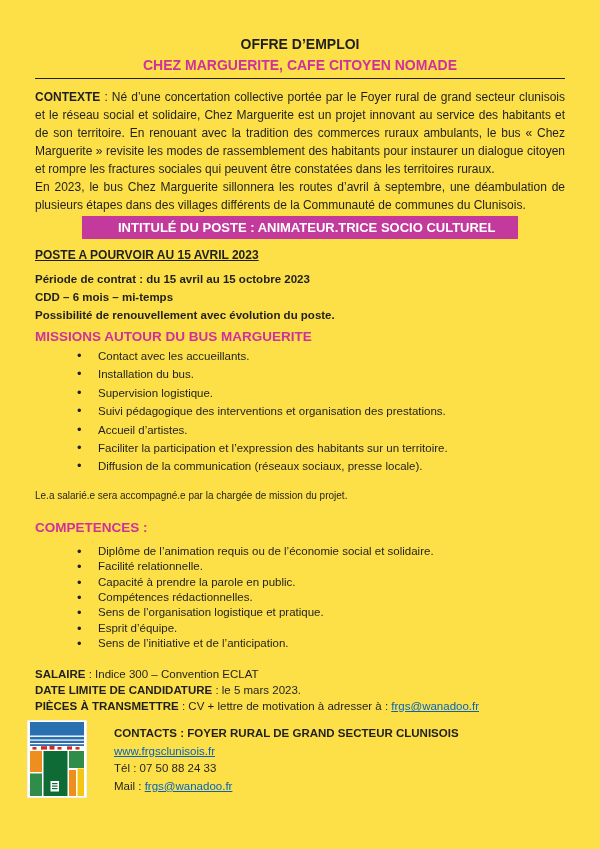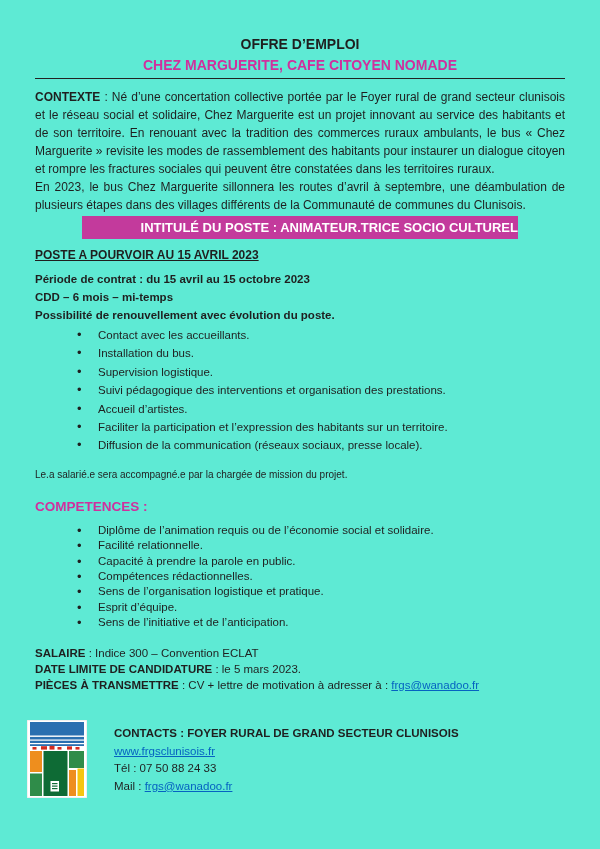--- a/index.html
+++ b/index.html
@@ -12,21 +12,21 @@
     --logo_green:#2F8C49;
     --logo_orange:#EE8E1E;
     --logo_yellow:#F5C511;
     --logo_red:#D42B1E;
   }
   *{box-sizing:border-box;}
   html,body{margin:0;padding:0;background:#fff;}
   .page{
     position:relative;
     width:600px;height:849px;
-    background:#5eead4;
+    background:#fde047;
     font-family:"Liberation Sans",sans-serif;
     color:var(--text_dark);
     padding:36px 35px 0 35px;
     overflow:hidden;
   }
   .doc-title{
     text-align:center;font-weight:bold;font-size:14px;line-height:17px;
   }
   .doc-subtitle{
     text-align:center;font-weight:bold;font-size:14px;line-height:17px;
@@ -37,21 +37,21 @@
   }
   .context{
     margin:9px 0 0 0;
     font-size:12px;line-height:18px;text-align:justify;
   }
   .context .label{font-weight:bold;}
   .context .p2{display:block;}
   .banner{
     margin:2px auto 0 auto;width:436px;height:23px;
     background:var(--banner_bg);
-    color:#fff;font-weight:bold;font-size:13px;line-height:23px;text-align:right;
+    color:#fff;font-weight:bold;font-size:13px;line-height:23px;text-align:left;padding-left:36px;
   }
   .poste{
     margin-top:9px;font-size:12px;font-weight:bold;text-decoration:underline;line-height:15px;
   }
   .contract{
     margin-top:7px;font-size:11.5px;font-weight:bold;line-height:18px;
   }
   .section-heading{
     margin:4px 0 0 0;font-size:13.5px;font-weight:bold;color:var(--accent_pink);line-height:17px;
   }
@@ -108,20 +108,21 @@
   </div>
 
   <div class="poste">POSTE A POURVOIR AU 15 AVRIL 2023</div>
 
   <div class="contract">
     <div>Période de contrat : du 15 avril au 15 octobre 2023</div>
     <div>CDD – 6 mois – mi-temps</div>
     <div>Possibilité de renouvellement avec évolution du poste.</div>
   </div>
 
+  <h2 class="section-heading">MISSIONS AUTOUR DU BUS MARGUERITE</h2>
   <ul class="bullets">
       <li>Contact avec les accueillants.</li>
       <li>Installation du bus.</li>
       <li>Supervision logistique.</li>
       <li>Suivi pédagogique des interventions et organisation des prestations.</li>
       <li>Accueil d’artistes.</li>
       <li>Faciliter la participation et l’expression des habitants sur un territoire.</li>
       <li>Diffusion de la communication (réseaux sociaux, presse locale).</li>
     </ul>
 

